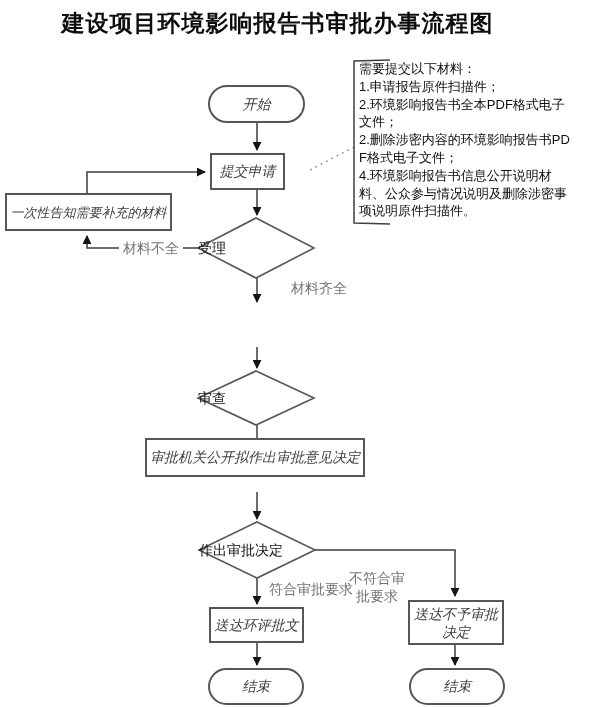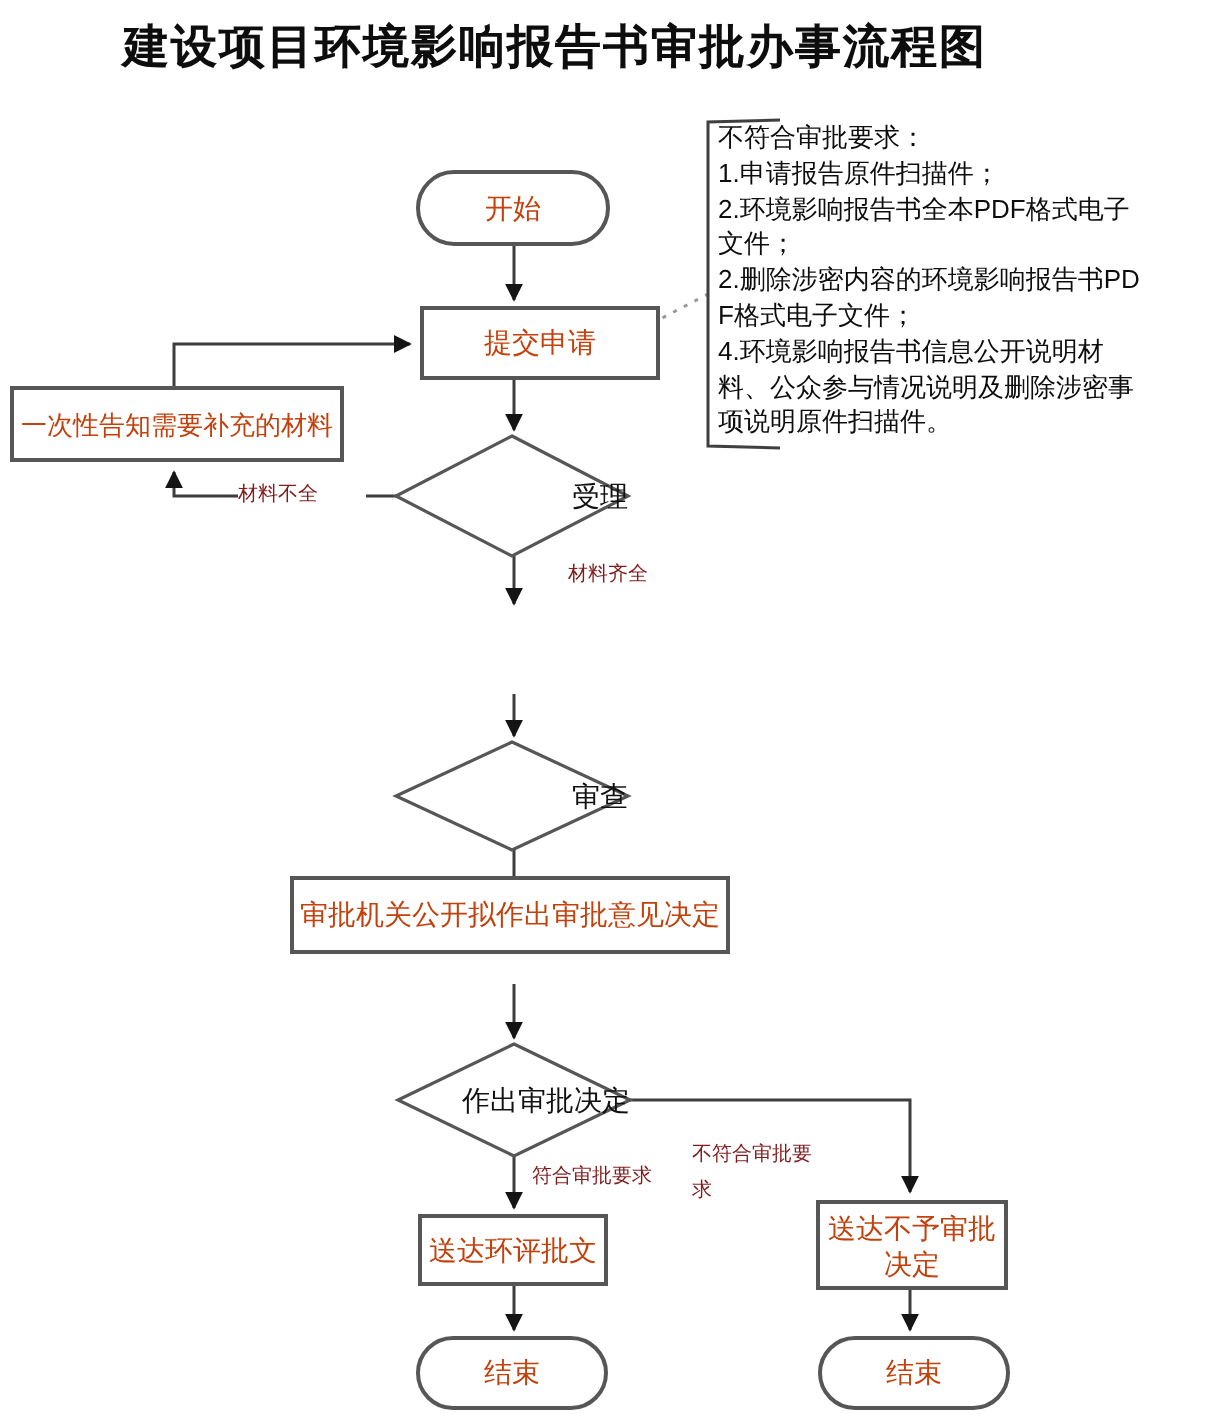--- a/index.html
+++ b/index.html
@@ -8,30 +8,31 @@
     font-family:"Liberation Sans","DejaVu Sans",sans-serif;color:#111;
   }
   #title{
     position:absolute;left:0;top:8px;width:555px;text-align:center;
     font-size:23px;font-weight:bold;letter-spacing:1px;color:#0d0d0d;
   }
   svg.overlay{position:absolute;left:0;top:0;z-index:1;}
   .node{
     position:absolute;box-sizing:border-box;background:#fff;border:2px solid #565656;
     display:flex;flex-direction:column;align-items:center;justify-content:center;
-    text-align:center;font-size:14px;line-height:17px;color:#c2410c;z-index:2;
+    text-align:center;font-size:14px;line-height:17px;color:#404040;z-index:2;font-style:italic;
   }
   .stadium{border-radius:19px;}
   .small{font-size:13px;}
   .lbl{
-    position:absolute;z-index:3;font-size:10px;line-height:18px;color:#7f1d1d;
+    position:absolute;z-index:3;font-size:14px;line-height:18px;color:#737373;
+    text-align:center;
   }
   .lbl.masked{background:#fff;}
   .diamond-label{
-    position:absolute;z-index:3;width:116px;text-align:right;font-size:14px;color:#111;
+    position:absolute;z-index:3;width:116px;text-align:left;font-size:14px;color:#111;
   }
   #notes{
     position:absolute;left:359px;top:60px;width:213px;z-index:2;
     font-size:13px;line-height:17.8px;color:#0d0d0d;text-align:left;
   }
   .note-line{word-break:break-all;}
 </style>
 </head>
 <body>
 
@@ -66,21 +67,21 @@
 
     <path d="M390,60 L354,61 L354,223 L390,224" stroke="#3f3f3f" stroke-width="1.5" fill="none"></path>
 
     <polygon points="256,218 314,248 256,278 198,248" fill="#ffffff" stroke="#565656" stroke-width="1.6"></polygon>
     <polygon points="256,371 314,398 256,425 198,398" fill="#ffffff" stroke="#565656" stroke-width="1.6"></polygon>
     <polygon points="257,522 315,550 257,578 199,550" fill="#ffffff" stroke="#565656" stroke-width="1.6"></polygon>
   </svg>
 
   <div class="node stadium" style="left:208px;top:85px;width:97px;height:38px;">开始</div>
 
-  <div class="node" style="left:210px;top:153px;width:120px;height:37px;">提交申请</div>
+  <div class="node" style="left:210px;top:153px;width:75px;height:37px;">提交申请</div>
 
   <div class="node small" style="left:5px;top:193px;width:167px;height:38px;">一次性告知需要补充的材料</div>
 
 
   <div class="node" style="left:145px;top:438px;width:220px;height:39px;">审批机关公开拟作出审批意见决定</div>
 
   <div class="node" style="left:209px;top:607px;width:95px;height:36px;">送达环评批文</div>
 
   <div class="node" style="left:408px;top:600px;width:96px;height:45px;line-height:18px;">送达不予审批决定</div>
 
@@ -91,20 +92,20 @@
   <div class="diamond-label" style="left:198px;top:240px;">受理</div>
   <div class="diamond-label" style="left:198px;top:390px;">审查</div>
   <div class="diamond-label" style="left:199px;top:542px;">作出审批决定</div>
 
   <div class="lbl masked" style="left:119px;top:239px;width:64px;">材料不全</div>
   <div class="lbl" style="left:284px;top:279px;width:70px;">材料齐全</div>
   <div class="lbl masked" style="left:346px;top:528px;width:62px;margin-top:41px;">不符合审批要求</div>
   <div class="lbl" style="left:266px;top:580px;width:90px;">符合审批要求</div>
 
   <div id="notes">
-    <div class="note-line">不符合审批要求：</div>
+    <div class="note-line">需要提交以下材料：</div>
     <div class="note-line">1.申请报告原件扫描件；</div>
     <div class="note-line">2.环境影响报告书全本PDF格式电子文件；</div>
     <div class="note-line">2.删除涉密内容的环境影响报告书PDF格式电子文件；</div>
     <div class="note-line">4.环境影响报告书信息公开说明材料、公众参与情况说明及删除涉密事项说明原件扫描件。</div>
   </div>
 
 </div>
 
 </body></html>

